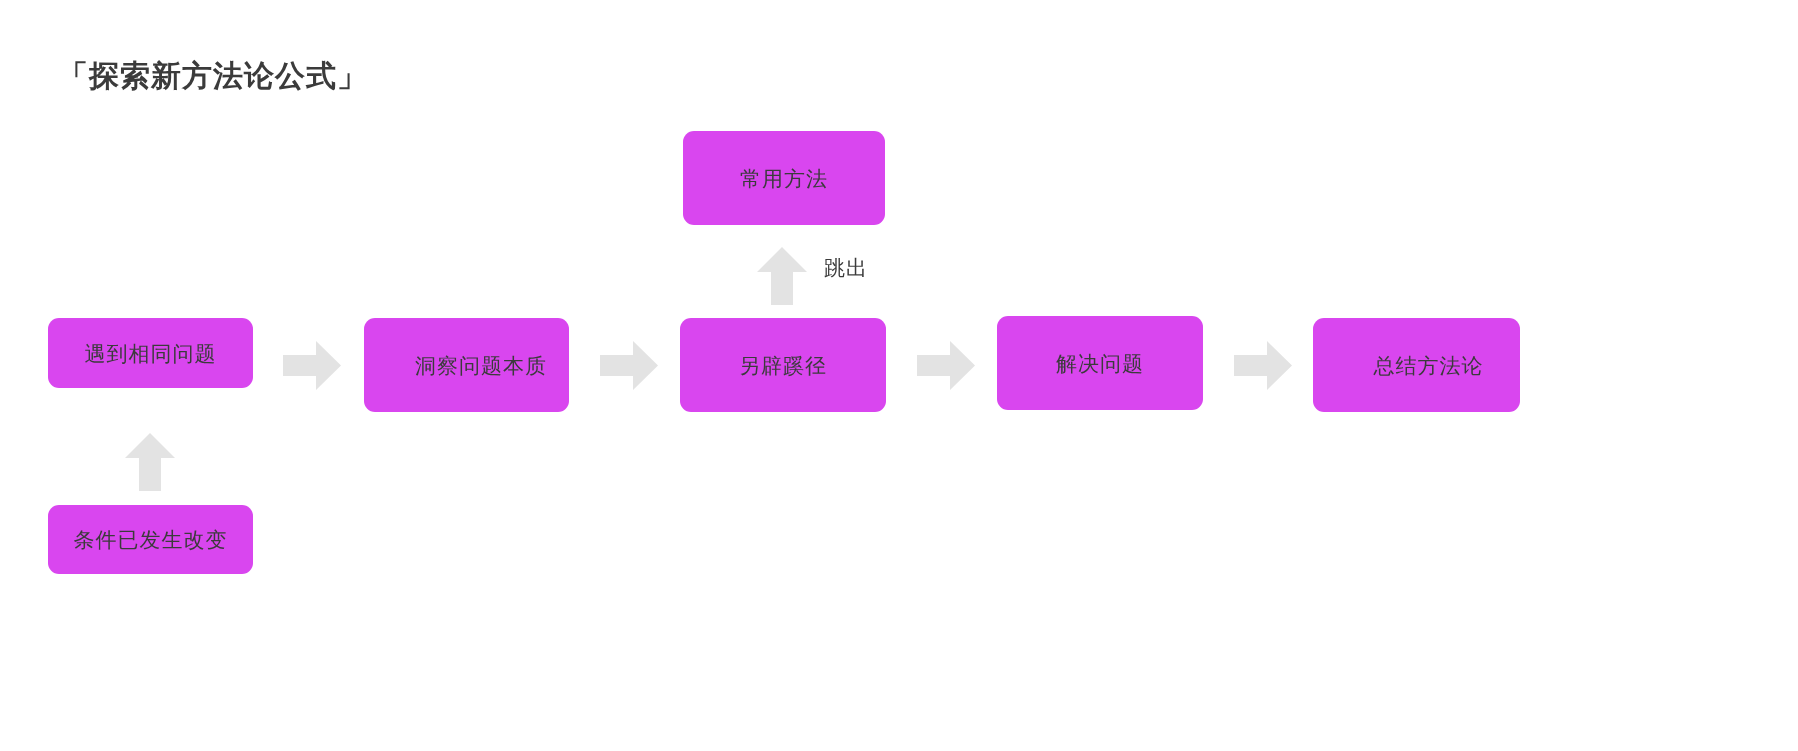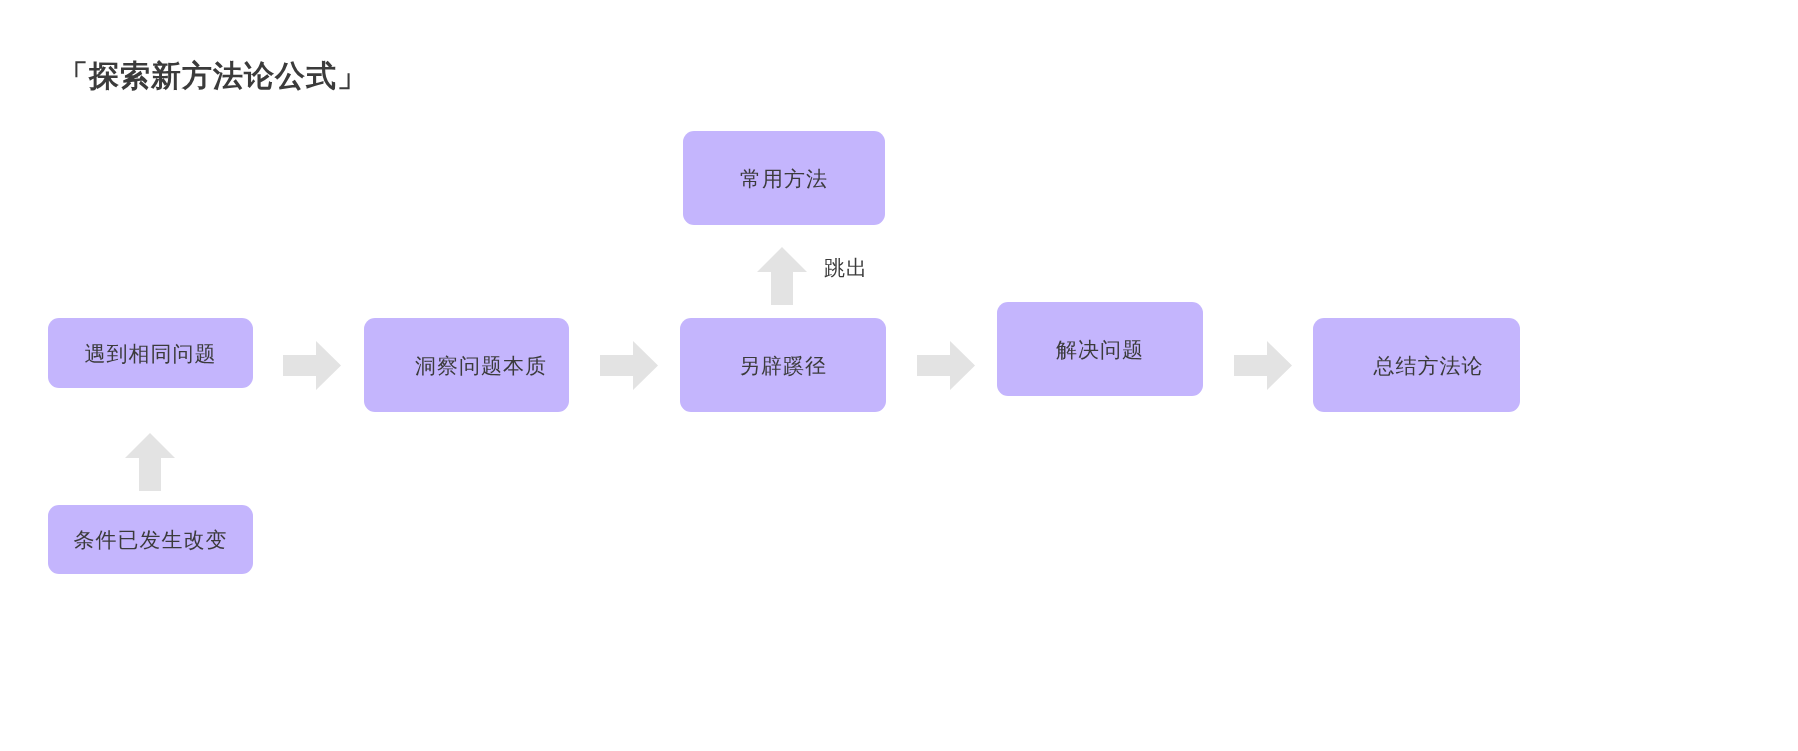--- a/index.html
+++ b/index.html
@@ -29,41 +29,41 @@
     font-size: 30px;
     font-weight: 700;
     letter-spacing: 1px;
     color: #3b3b3b;
     white-space: nowrap;
   }
 
   
   .node {
     position: absolute;
-    background: #c4b5fd;
+    background: #d946ef;
     border-radius: 11px;
     display: flex;
     align-items: center;
     justify-content: center;
     box-sizing: border-box;
   }
   .node-label {
     font-size: 21px;
     font-weight: 400;
     color: #3b3b3b;
     letter-spacing: 1px;
     white-space: nowrap;
     line-height: 1;
   }
 
   
   #node-0 { left: 48px;   top: 318px; width: 205px; height: 70px; }
   #node-1 { left: 364px;  top: 318px; width: 205px; height: 94px; padding-left: 29px; }
   #node-2 { left: 680px;  top: 318px; width: 206px; height: 94px; justify-content: center; }
-  #node-3 { left: 997px;  top: 302px; width: 206px; height: 94px; }
+  #node-3 { left: 997px;  top: 316px; width: 206px; height: 94px; }
   #node-4 { left: 1313px; top: 318px; width: 207px; height: 94px; padding-left: 24px; }
 
   
   #node-top { left: 683px; top: 131px; width: 202px; height: 94px; }
 
   
   #node-bottom { left: 48px; top: 505px; width: 205px; height: 69px; }
 
   
   .arrow-h {

